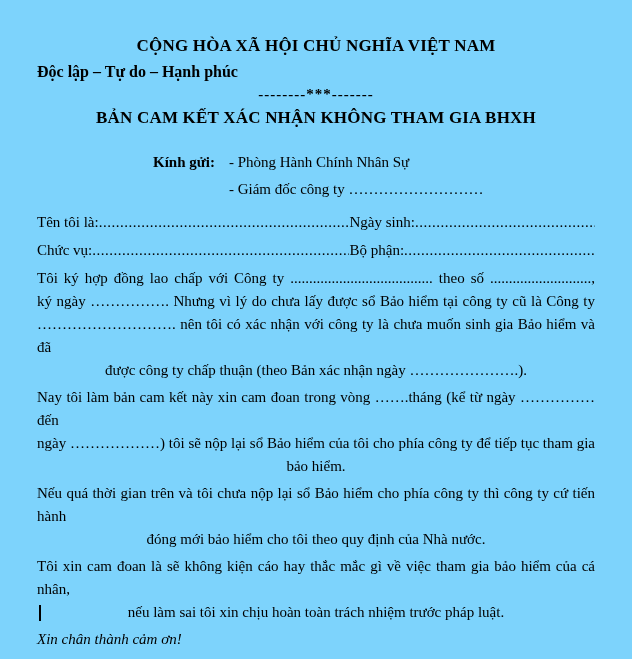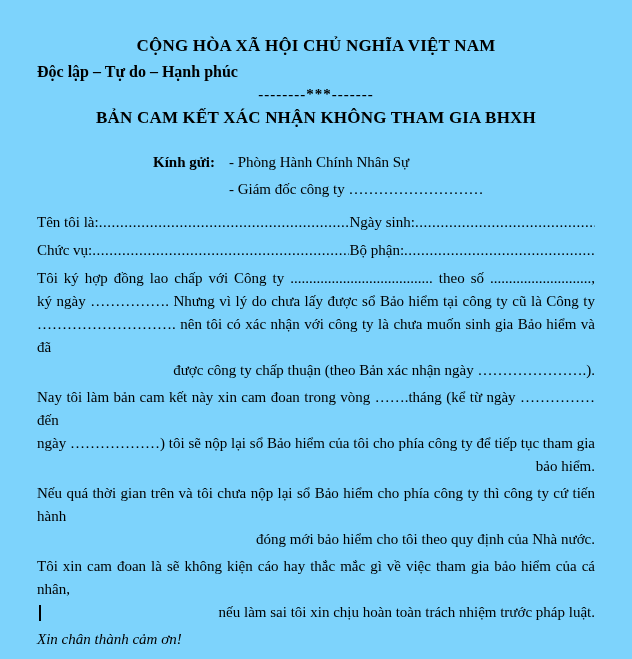--- a/index.html
+++ b/index.html
@@ -29,21 +29,21 @@
   .f-row { display:flex; line-height:23px; margin-bottom:5px; }
   .f-half { display:flex; align-items:baseline; overflow:hidden; }
   .f-half.lhalf { flex:0 0 56%; }
   .f-half.rhalf { flex:0 0 44%; }
   .f-label { white-space:nowrap; }
   .leader { flex:1 1 auto; overflow:hidden; white-space:nowrap; letter-spacing:.5px; }
   
   .para { margin:0 0 4px 0; }
   .para:first-of-type { margin-top:5px; }
   .jline { line-height:23px; text-align:justify; text-align-last:justify; }
-  .lline { line-height:23px; text-align:right; }
+  .lline { line-height:23px; text-align:center; }
   .thanks { font-style:italic; line-height:23px; margin-top:0; }
   .date-row { display:flex; margin-top:5px; }
   .half-spacer { flex:0 0 50%; }
   .date-line { flex:1; text-align:center; font-style:italic; line-height:23px; }
   
   .caret { position:absolute; left:39px; top:605px; width:1.5px; height:16px; background:#000; }
 </style>
 </head>
 <body>
 

